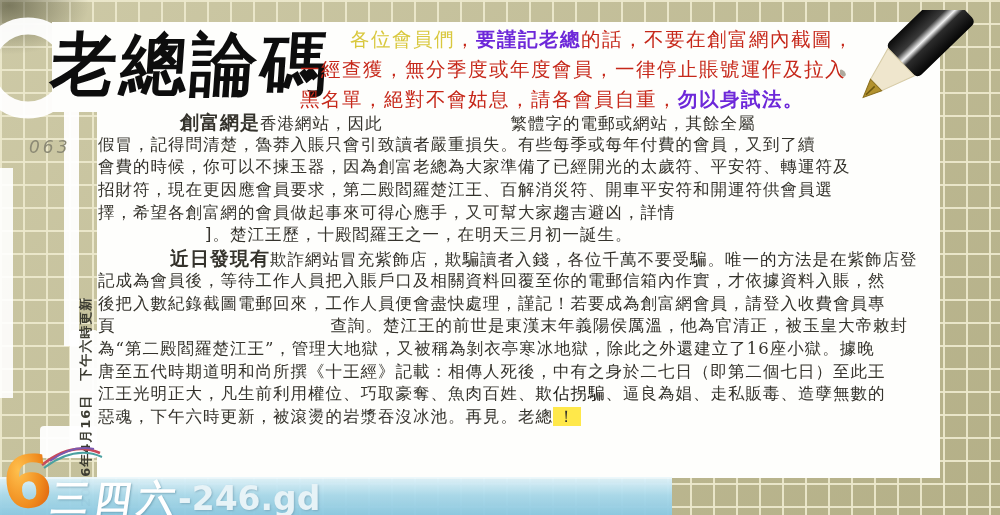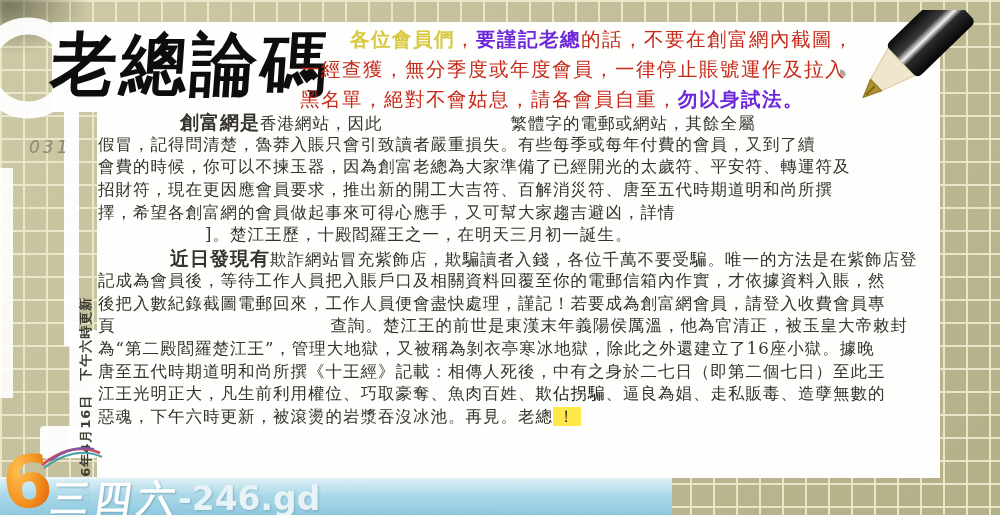--- a/index.html
+++ b/index.html
@@ -26,21 +26,21 @@
   
   .title{position:absolute;left:54px;top:18px;font-size:66px;font-weight:bold;
          color:#0d0d0d;letter-spacing:4px;transform:skewX(-4deg) scaleY(1.04);
          transform-origin:left top;white-space:nowrap;}
 
   
   .notice{position:absolute;left:300px;top:25px;width:548px;font-size:19.5px;
           letter-spacing:1.5px;color:#c6281a;}
   .notice .nline{height:30px;line-height:30px;white-space:nowrap;}
   .nline.first{padding-left:50px;}
-  .n-gold{color:#d9c83e;font-weight:bold;margin-top:44px;}
+  .n-gold{color:#d9c83e;font-weight:normal;margin-top:44px;}
   .n-strong{font-weight:bold;color:#6d28d9;}
 
   
   .bodytext{position:absolute;left:98px;top:106px;color:#35332c;}
   .bline{height:22.7px;line-height:32px;white-space:nowrap;font-size:16.5px;letter-spacing:1px;}
   .indent1{padding-left:82px;} .indent2{padding-left:72px;}
   .lead{font-weight:bold;font-size:19px;}
   .gap128{display:inline-block;width:128px;} .gap107{display:inline-block;width:107px;}
   .gap215{display:inline-block;width:215px;}
   .b-strong{font-weight:normal;color:#26241e;}
@@ -79,21 +79,21 @@
   <circle cx="28" cy="68" r="42" fill="none" stroke="#ffffff" stroke-width="17" opacity="0.95"></circle>
   <rect x="64" y="98" width="15" height="248" fill="#ffffff" opacity="0.95"></rect>
   <rect x="70" y="330" width="28" height="126" rx="4" fill="#ffffff" opacity="0.95"></rect>
   <rect x="40" y="426" width="58" height="32" rx="4" fill="#ffffff" opacity="0.95"></rect>
   <rect x="0" y="168" width="13" height="230" fill="#ffffff" opacity="0.9"></rect>
 </svg>
 
 <div class="paper-band"></div>
 <div class="paper-main"></div>
 
-<div class="issue">031</div>
+<div class="issue">063</div>
 <div class="update-note">2026年4月16日　下午六時更新</div>
 
 <div class="title">老總論碼</div>
 
 <div class="notice">
   <div class="nline first"><span class="n-gold">各位會員們</span><span>，</span><span class="n-strong">要謹記老總</span><span>的話，不要在創富網內截圖，</span></div>
   <div class="nline"><span>一經查獲，無分季度或年度會員，一律停止賬號運作及拉入</span></div>
   <div class="nline"><span>黑名單，絕對不會姑息，請各會員自重，</span><span class="n-strong">勿以身試法。</span></div>
 </div>
 
@@ -113,21 +113,21 @@
     <polygon points="54,86 70,86 62,104" fill="#b2922f" stroke="#8a6f1e" stroke-width="1"></polygon>
     <line x1="62" y1="88" x2="62" y2="100" stroke="#6d570f" stroke-width="1.5"></line>
     <ellipse cx="30" cy="102" rx="4" ry="2.5" fill="#9a9384" opacity="0.8"></ellipse>
   </g>
 </svg>
 
 <div class="bodytext">
   <div class="bline indent1"><span class="lead">創富網是</span><span>香港網站，因此</span><span class="gap128"></span><span>繁體字的電郵或網站，其餘全屬</span></div>
   <div class="bline"><span>假冒，記得問清楚，魯莽入賬只會引致讀者嚴重損失。有些每季或每年付費的會員，又到了續</span></div>
   <div class="bline"><span>會費的時候，你可以不揀玉器，因為創富老總為大家準備了已經開光的太歲符、平安符、轉運符及</span></div>
-  <div class="bline"><span>招財符，現在更因應會員要求，推出新的開工大吉符、百解消災符、唐至五代時期道明和尚所撰</span></div>
+  <div class="bline"><span>招財符，現在更因應會員要求，第二殿閻羅楚江王、百解消災符、開車平安符和開運符供會員選</span></div>
   <div class="bline"><span>擇，希望各創富網的會員做起事來可得心應手，又可幫大家趨吉避凶，詳情</span></div>
   <div class="bline"><span class="gap107"></span><span>]。楚江王歷，十殿閻羅王之一，在明天三月初一誕生。</span></div>
   <div class="bline indent2"><span class="lead">近日發現有</span><span>欺詐網站冒充紫飾店，欺騙讀者入錢，各位千萬不要受騙。唯一的方法是在紫飾店登</span></div>
   <div class="bline"><span>記成為會員後，等待工作人員把入賬戶口及相關資料回覆至你的電郵信箱內作實，才依據資料入賬，然</span></div>
   <div class="bline"><span>後把入數紀錄截圖電郵回來，工作人員便會盡快處理，謹記！若要成為創富網會員，請登入收費會員專</span></div>
   <div class="bline"><span>頁</span><span class="gap215"></span><span>查詢。楚江王的前世是東漢末年義陽侯厲溫，他為官清正，被玉皇大帝敕封</span></div>
   <div class="bline"><span>為“第二殿閻羅楚江王”，管理大地獄，又被稱為剝衣亭寒冰地獄，除此之外還建立了16座小獄。據晚</span></div>
   <div class="bline"><span>唐至五代時期道明和尚所撰《十王經》記載：相傳人死後，中有之身於二七日（即第二個七日）至此王</span></div>
   <div class="bline"><span>江王光明正大，凡生前利用權位、巧取豪奪、魚肉百姓、</span><span class="b-strong">欺佔拐騙</span><span>、逼良為娼、走私販毒、造孽無數的</span></div>
   <div class="bline"><span>惡魂，下午六時更新，被滾燙的岩漿吞沒冰池。再見。老總</span><span class="hl">！</span></div>

